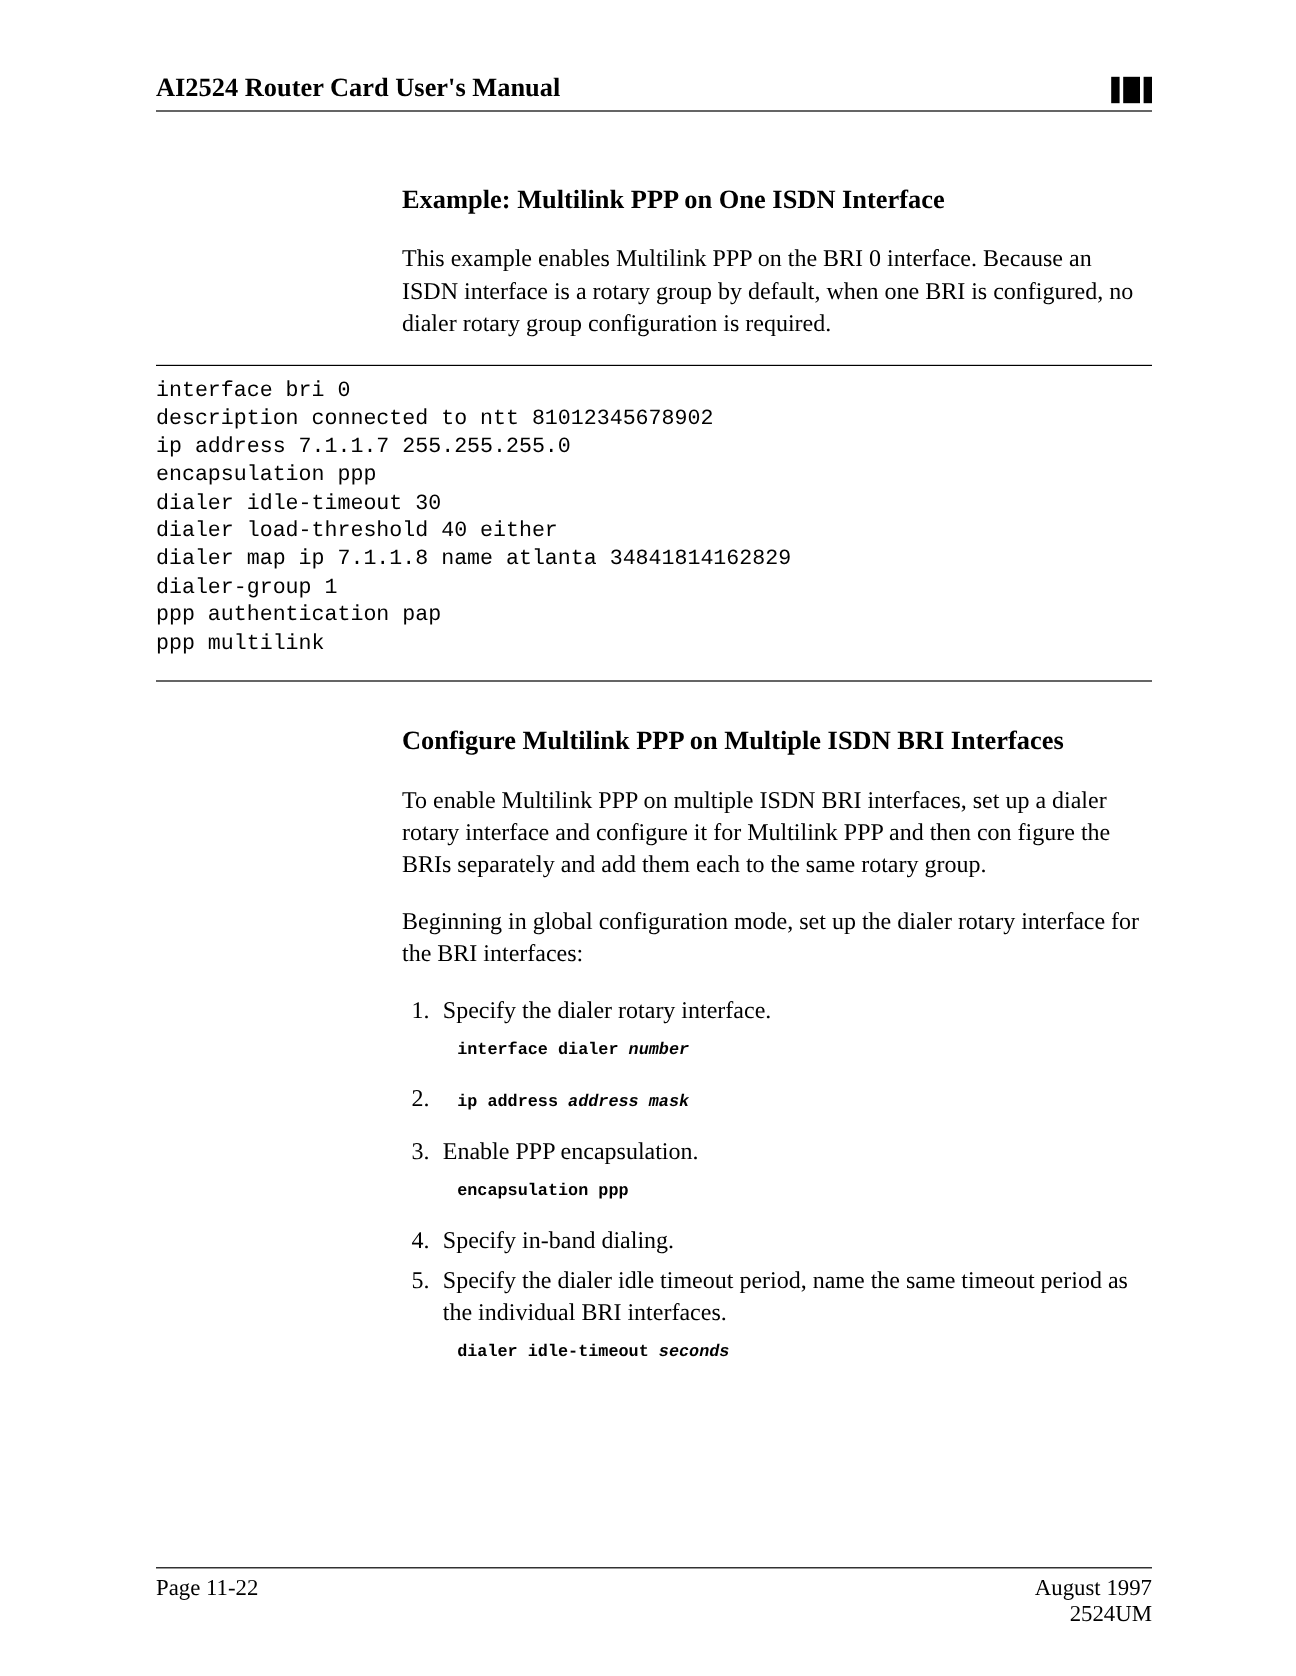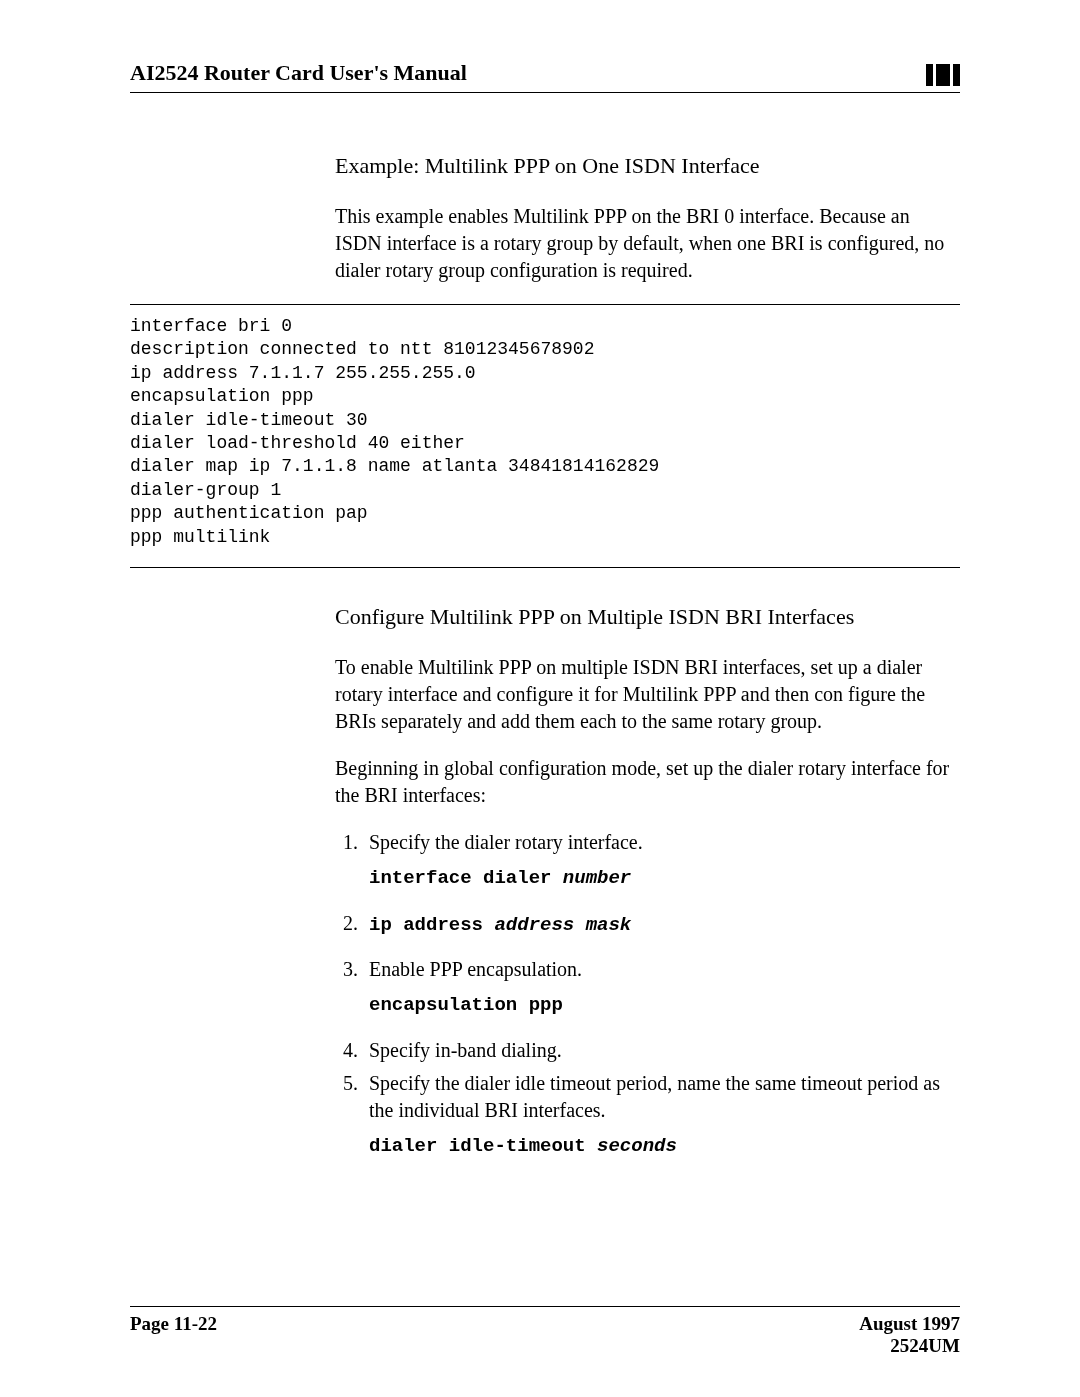--- a/index.html
+++ b/index.html
@@ -48,21 +48,21 @@
   }
   .logo .bar-right {
     width: 7px;
     background: #000;
   }
   .content-block {
     margin-left: 205px;
   }
   .section-heading {
     font-size: 22px;
-    font-weight: normal;
+    font-weight: bold;
     margin-bottom: 24px;
   }
   .para {
     font-size: 20px;
     line-height: 1.35;
     margin-bottom: 20px;
   }
   .hr {
     border: none;
     border-top: 1px solid #000;
@@ -81,34 +81,33 @@
     font-size: 20px;
     line-height: 1.35;
   }
   ol.steps > li {
     margin-bottom: 6px;
     padding-left: 6px;
   }
   .cmd {
     font-family: "Courier New", Courier, monospace;
     font-weight: bold;
-    font-size: 19px;
-    margin: 10px 0 18px 0;
+    font-size: 14px;
+    margin: 10px 0 18px 12px;
     display: block;
   }
   .cmd .arg {
     font-style: italic;
     font-weight: bold;
   }
   .footer {
     position: absolute;
     left: 130px;
     right: 120px;
     bottom: 40px;
-    font-weight: bold;
   }
   .footer-line {
     border-top: 1.5px solid #000;
     padding-top: 6px;
     display: flex;
     justify-content: space-between;
     font-size: 19px;
   }
   .footer-right {
     text-align: right;

